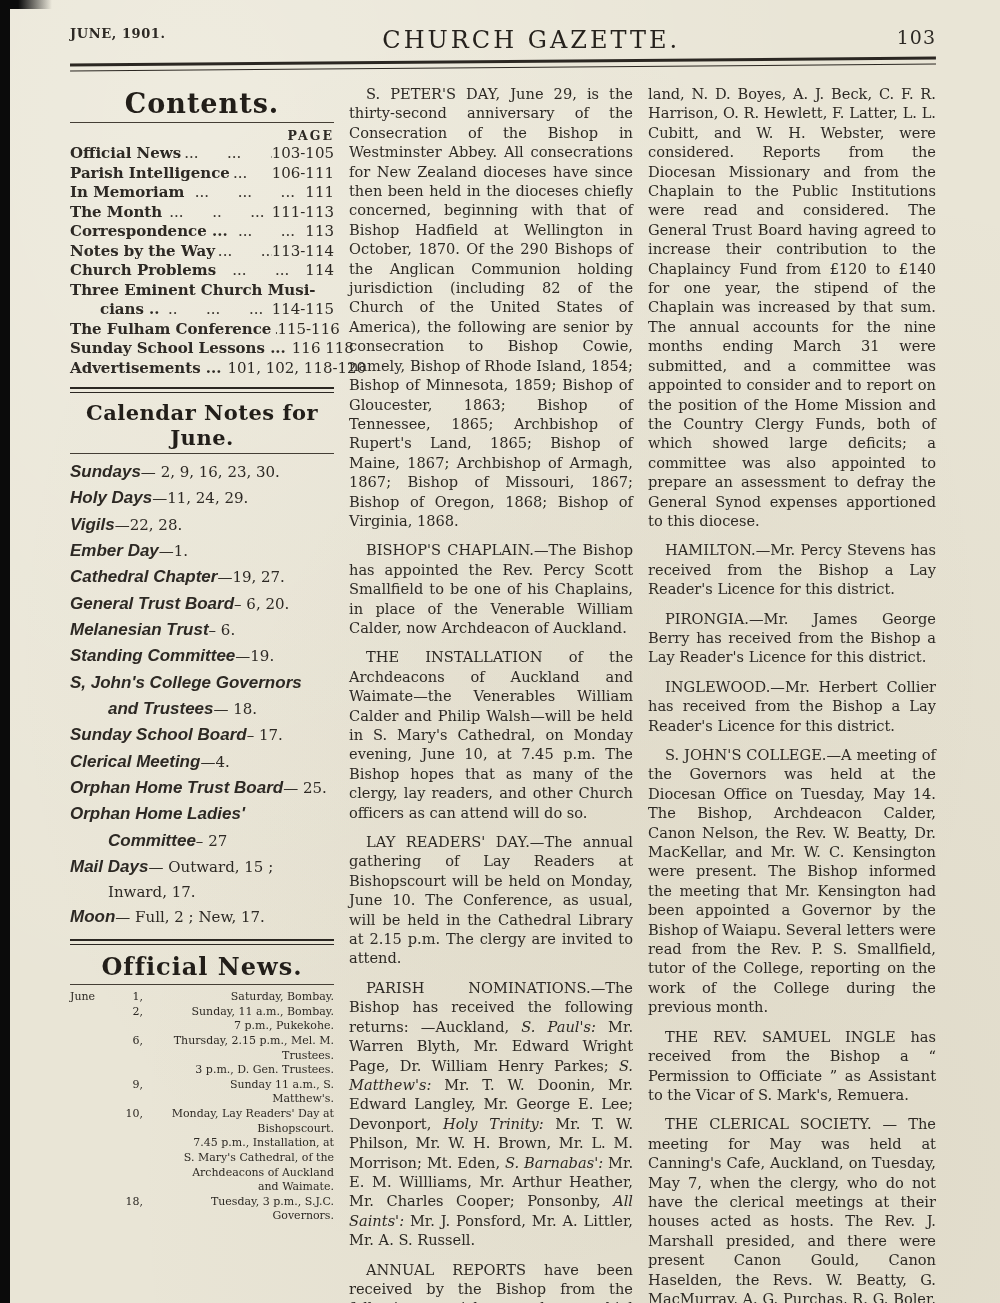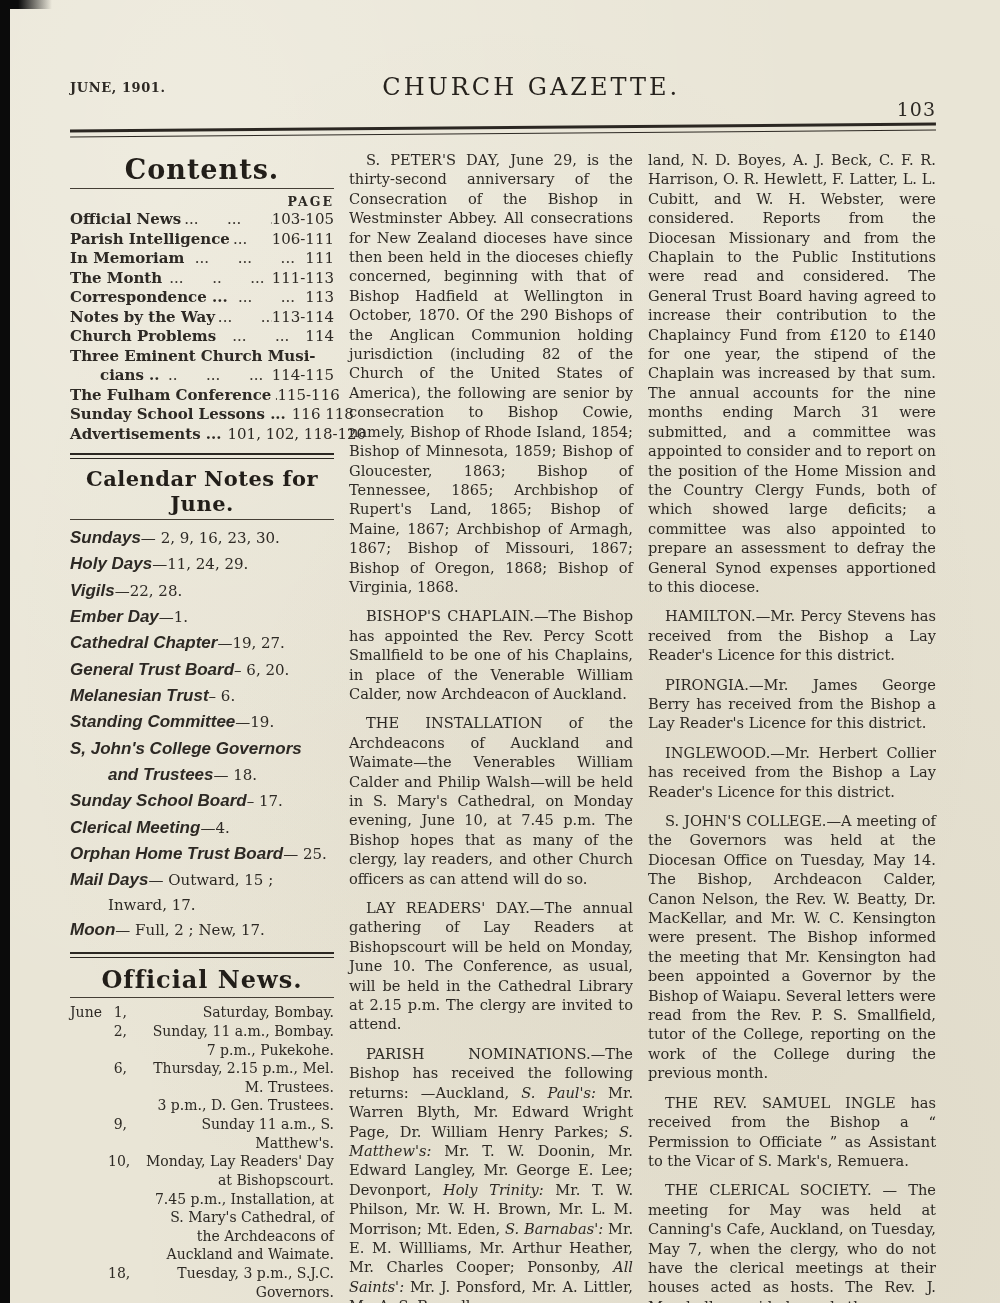--- a/index.html
+++ b/index.html
@@ -10,24 +10,24 @@
       radial-gradient(ellipse at 20% 10%, rgba(255,255,250,0.25), rgba(0,0,0,0) 55%),
       radial-gradient(ellipse at 85% 90%, rgba(120,100,60,0.08), rgba(0,0,0,0) 60%),
       radial-gradient(ellipse at 50% 50%, rgba(140,120,80,0.05), rgba(0,0,0,0) 70%),
       #e9e5d6;
     font-family:"DejaVu Serif","Liberation Serif",serif;
     color:#2d2924;
   }
   .scan-edge { position:absolute; left:0; top:0; width:10px; height:1303px; background:#0b0b0b; }
   .scan-corner { position:absolute; left:0; top:0; width:52px; height:9px; background:linear-gradient(90deg,#0b0b0b 35%,rgba(11,11,11,0) 100%); }
 
-  .hdr { display:flex; align-items:center; padding:54px 64px 4px 70px; }
+  .hdr { display:flex; align-items:flex-start; padding:26px 64px 4px 70px; }
   .hdr-date { font-size:13px; font-weight:bold; letter-spacing:0.6px; }
   .hdr-title { flex:1; text-align:center; font-size:24px; letter-spacing:3px; font-weight:normal; margin:0; color:#26221d; }
-  .hdr-page { font-size:19px; letter-spacing:1px;margin-top:44px; }
+  .hdr-page { font-size:19px; letter-spacing:1px; }
   .hdr-rule { margin:2px 64px 0 70px; height:4px; border-top:3px solid #2b2722; border-bottom:1px solid #2b2722; transform:rotate(-0.45deg); }
 
   .cols { display:flex; gap:15px; padding:16px 64px 0 70px; }
   .col-left  { width:264px; }
   .col-mid   { width:286px; }
   .col-right { width:290px; }
 
   h2.box-head { text-align:center; font-weight:bold; color:#221e19; margin:4px 0 3px; }
   .contents-head { font-size:27px; letter-spacing:1px; }
   .calendar-head { font-size:21px; letter-spacing:0.5px; }
@@ -43,21 +43,21 @@
   .c-page { white-space:pre; text-align:right; }
 
   .cal-row { font-size:15px; line-height:1.55; padding-left:38px; text-indent:-38px; }
   .cal-label { font-family:Liberation Sans, sans-serif; font-weight:bold; font-style:italic; font-size:17px; }
   .cal-rest { font-size:15px; }
 
   .para { font-size:14.6px; line-height:1.33; text-align:justify; text-indent:17px; margin:0 0 10px; }
   .para.noindent { text-indent:0; }
 
   .intro { font-size:14.6px; line-height:1.33; text-align:justify; text-indent:17px; margin:2px 0 2px; }
-  .eng-row { display:grid; grid-template-columns:38px 26px 1fr; font-size:14px; line-height:1.33; }
+  .eng-row { display:grid; grid-template-columns:38px 26px 1fr; font-size:11px; line-height:1.33;gap:16px; }
   .eng-prefix { }
   .eng-num { text-align:right; padding-right:7px; }
   .eng-text { padding-left:15px; text-indent:-15px; text-align:right; }
   .eng-text.sub { text-indent:0; }
 </style>
 </head>
 <body>
 
 <div class="page">
   <div class="scan-edge"></div>
@@ -152,20 +152,21 @@
             <div class="cal-row"><span class="cal-label">Vigils</span><span class="cal-rest">—22, 28.</span></div>
             <div class="cal-row"><span class="cal-label">Ember Day</span><span class="cal-rest">—1.</span></div>
             <div class="cal-row"><span class="cal-label">Cathedral Chapter</span><span class="cal-rest">—19, 27.</span></div>
             <div class="cal-row"><span class="cal-label">General Trust Board</span><span class="cal-rest">– 6, 20.</span></div>
             <div class="cal-row"><span class="cal-label">Melanesian Trust</span><span class="cal-rest">– 6.</span></div>
             <div class="cal-row"><span class="cal-label">Standing Committee</span><span class="cal-rest">—19.</span></div>
             <div class="cal-row"><span class="cal-label">S, John's College Governors and Trustees</span><span class="cal-rest">— 18.</span></div>
             <div class="cal-row"><span class="cal-label">Sunday School Board</span><span class="cal-rest">– 17.</span></div>
             <div class="cal-row"><span class="cal-label">Clerical Meeting</span><span class="cal-rest">—4.</span></div>
             <div class="cal-row"><span class="cal-label">Orphan Home Trust Board</span><span class="cal-rest">— 25.</span></div>
+            <div class="cal-row"><span class="cal-label">Orphan Home Ladies' Committee</span><span class="cal-rest">– 27</span></div>
             <div class="cal-row"><span class="cal-label">Mail Days</span><span class="cal-rest">— Outward, 15 ; Inward, 17.</span></div>
             <div class="cal-row"><span class="cal-label">Moon</span><span class="cal-rest">— Full, 2 ;  New, 17.</span></div>
           </div>
       </section>
 
       <div class="double-rule"></div>
 
       <section>
         <h2 class="box-head news-head">Official News.</h2>
         <div class="thin-rule"></div>

